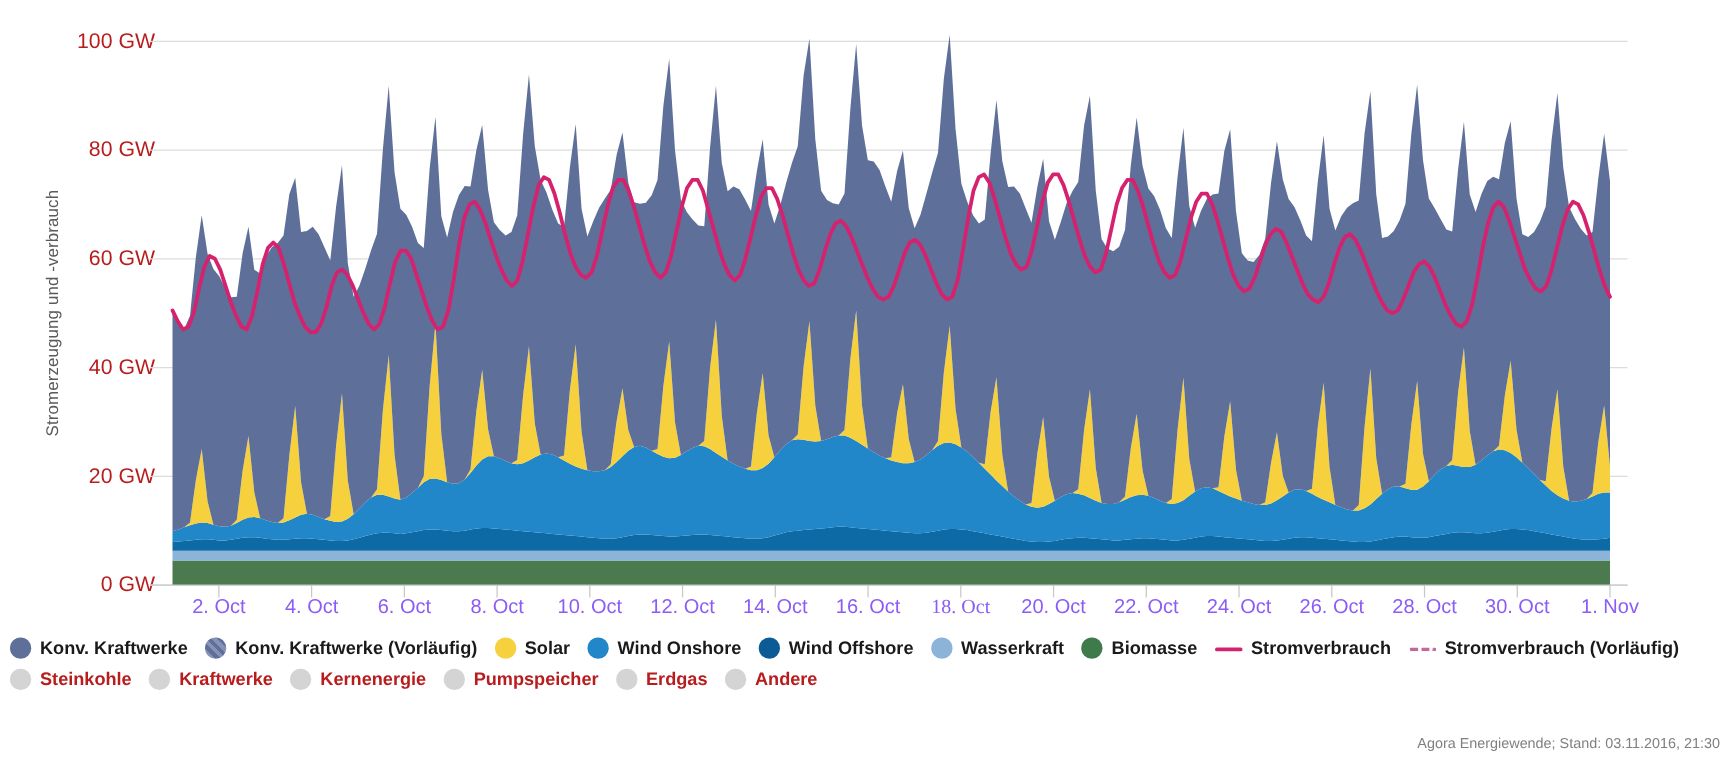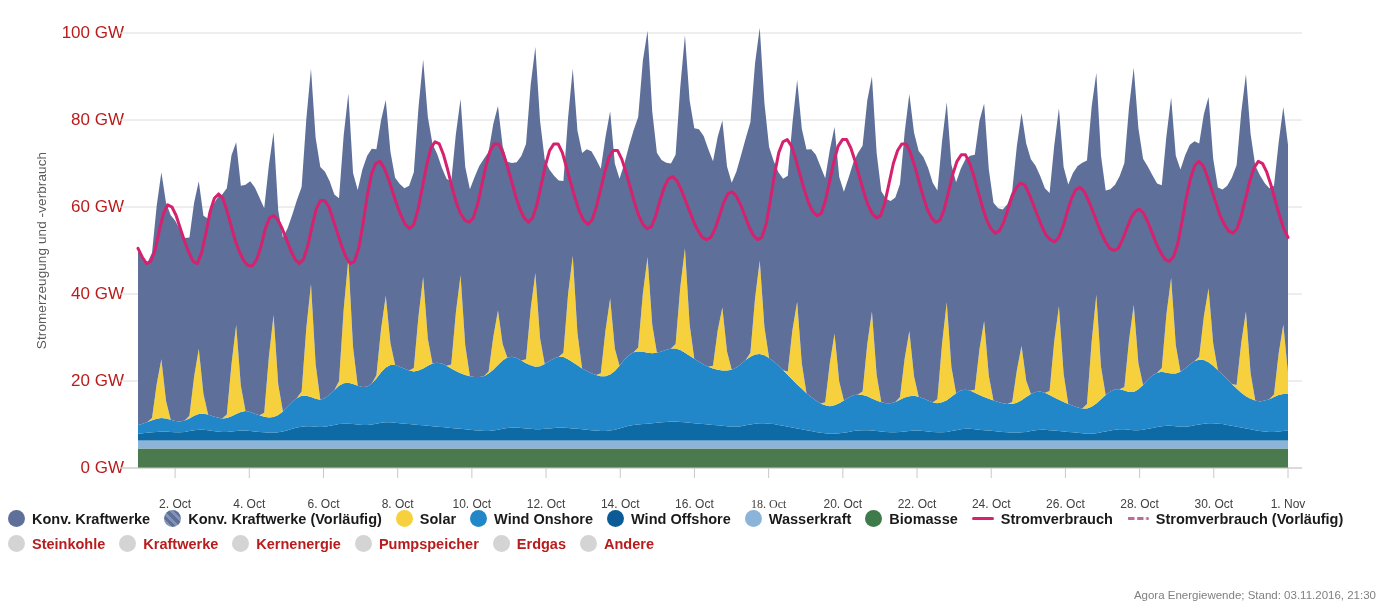--- a/index.html
+++ b/index.html
@@ -17,25 +17,25 @@
     transform:rotate(-90deg);white-space:nowrap;
     font-size:13.5px;color:#5a5a5a;letter-spacing:.1px;
   }
   .ytick{
     position:absolute;right:0;transform:translateY(-50%);
     font-size:17px;color:#b91c1c;white-space:nowrap;text-align:right;
   }
   .ytick-wrap{position:absolute;left:0;top:0;width:124px;height:612px;}
   .xtick{
     position:absolute;transform:translateX(-50%);
-    font-size:12px;color:#404040;white-space:nowrap;top:477px;margin-top:20px;
+    font-size:16px;color:#8b5cf6;white-space:nowrap;top:477px;
   }
   svg{display:block;position:absolute;left:0;top:0;}
   .legend{position:absolute;left:8px;top:510px;width:1378px;}
-  .legrow{display:flex;align-items:center;flex-wrap:nowrap;}
+  .legrow{display:flex;align-items:flex-end;flex-wrap:nowrap;}
   .legrow.r2{margin-top:8px;}
   .legitem{display:flex;align-items:center;margin-right:14px;white-space:nowrap;}
   .legitem .dot{
     width:17px;height:17px;border-radius:50%;margin-right:7px;flex:0 0 auto;
   }
   .legitem .lbl{font-size:14.5px;font-weight:bold;color:#1a1a1a;}
   .legitem.off .lbl{color:#b91c1c;font-weight:bold;}
   .legitem.off .dot{background:#d4d4d4;}
   .legitem .linemark{
     width:22px;height:3px;margin-right:7px;flex:0 0 auto;border-radius:2px;

